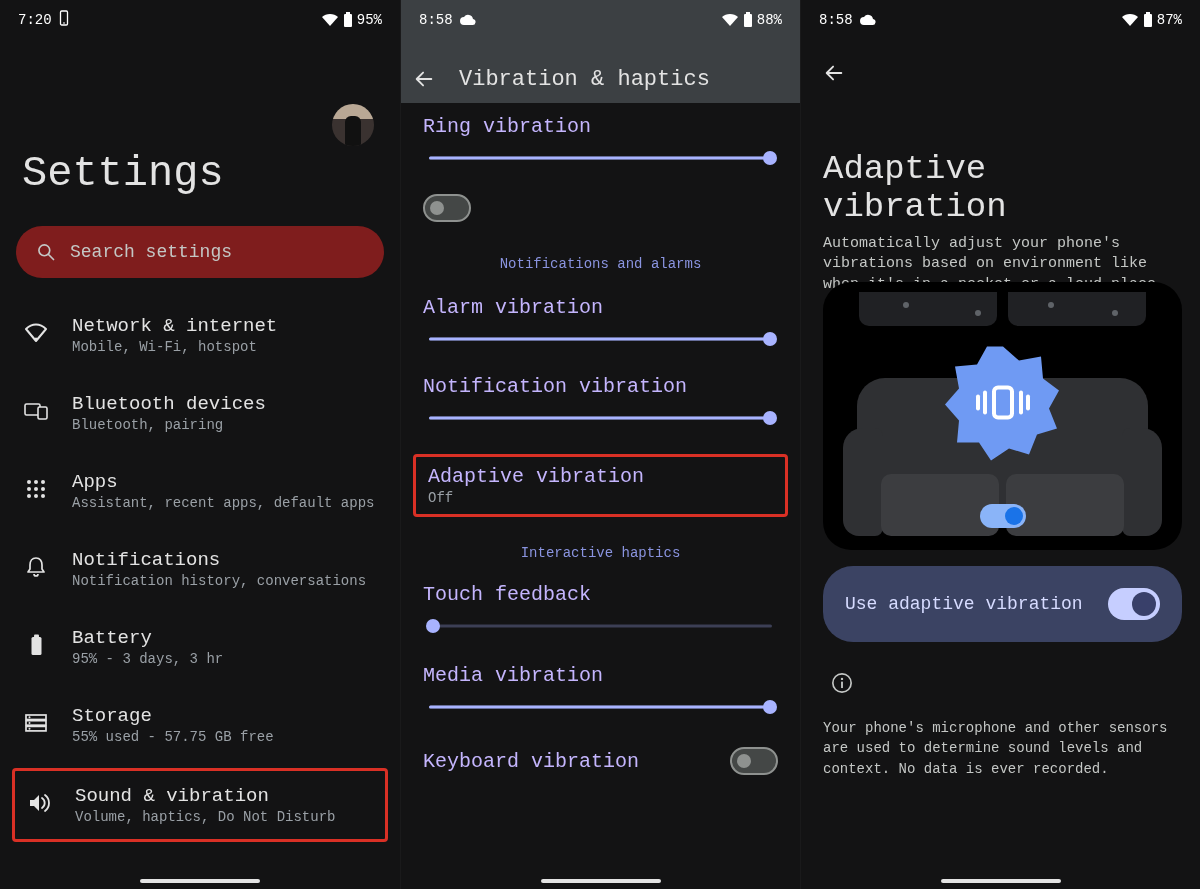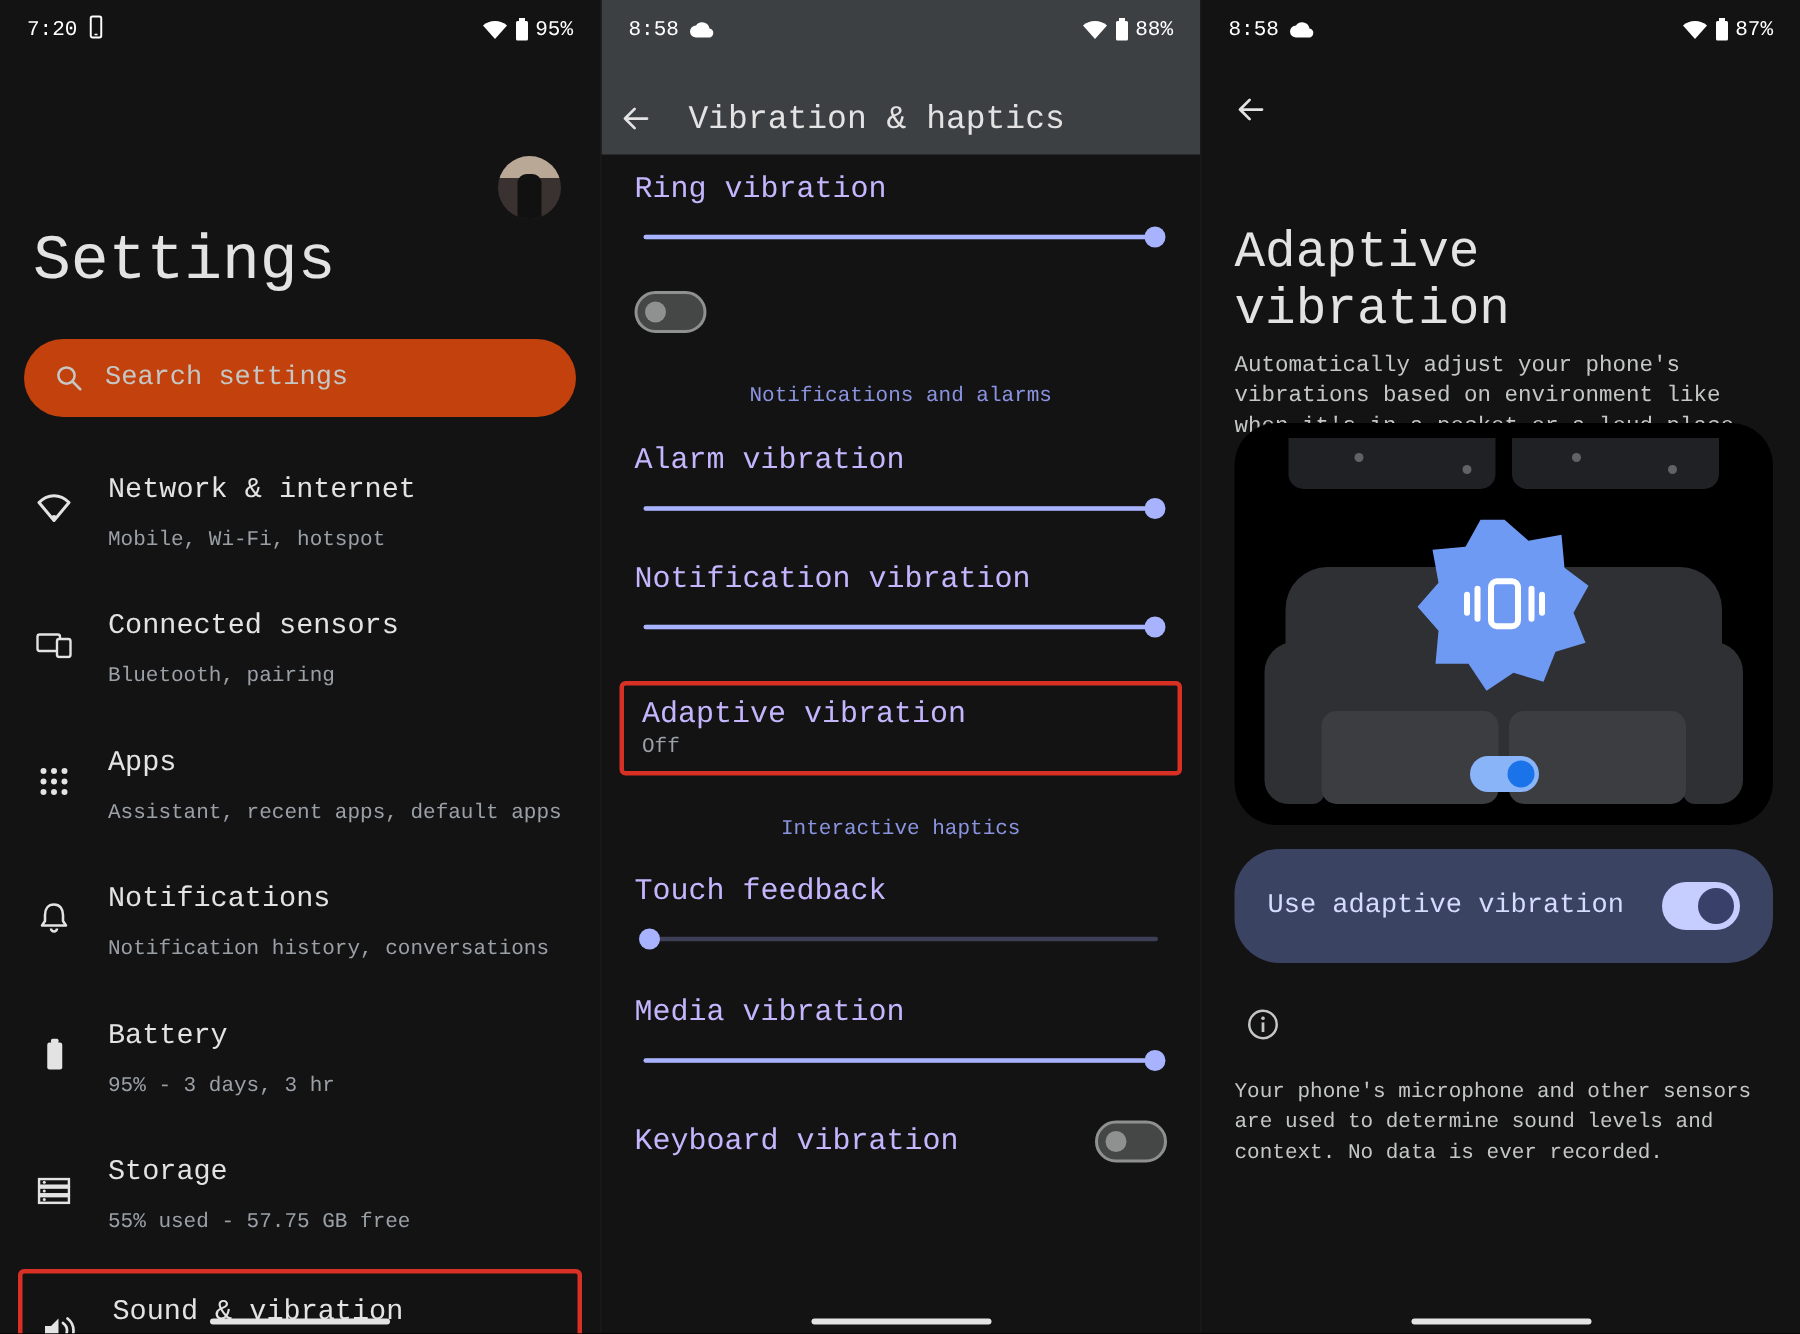--- a/index.html
+++ b/index.html
@@ -13,28 +13,28 @@
   .statusbar .sb-right { display: flex; align-items: center; gap: 4px; }
   .statusbar .sb-left { display: flex; align-items: center; gap: 6px; }
   .wifi svg, .battery svg, .cloud svg { display: block; }
   .battlevel { font-size: 14px; }
 
   
   .s1 { background: #131314; }
   .avatar { position: absolute; top: 104px; right: 26px; width: 42px; height: 42px; border-radius: 50%; background: linear-gradient(180deg,#b9a895 0 35%, #3a3230 35% 100%); overflow: hidden; display:flex; align-items:flex-end; justify-content:center; }
   .avatar::after { content:""; width:16px; height:30px; background:#111; border-radius:6px 6px 0 0; }
   .s1-title { position: absolute; top: 150px; left: 22px; font-size: 42px; font-weight: 400; color: #e3e3e3; }
-  .searchbar { position: absolute; top: 226px; left: 16px; right: 16px; height: 52px; background: #c2410c; border-radius: 28px; display: flex; align-items: center; padding: 0 20px; color: #c4c7c5; }
+  .searchbar { position: absolute; top: 226px; left: 16px; right: 16px; height: 52px; background: #7f1d1d; border-radius: 28px; display: flex; align-items: center; padding: 0 20px; color: #c4c7c5; }
   .searchbar svg { margin-right: 14px; flex-shrink: 0; }
   .searchbar span { font-size: 18px; color:#c4c7c5; }
 
   .s1-list { position: absolute; top: 296px; left: 0; right: 0; bottom: 0; }
   .s1-item { display: flex; align-items: center; padding: 19px 20px 19px 22px; }
   .s1-ico { width: 28px; text-align: center; margin-right: 22px; color: #e3e3e3; }
-  .s1-txt { display: flex; flex-direction: column; gap: 13px; }
+  .s1-txt { display: flex; flex-direction: column; }
   .s1-t { font-size: 19px; color: #e3e3e3; }
   .s1-s { font-size: 14px; color: #9aa0a6; margin-top: 2px; }
   .s1-highlight { border: 3px solid #d93025; border-radius: 4px; margin: 4px 12px 0 12px; padding: 14px 8px 14px 10px; }
 
   
   .s2 { background: #131314; }
   .s2-topbar { position: absolute; top: 0; left: 0; right: 0; height: 103px; background: #3c4043; }
   .s2-topbar .statusbar { color:#fff; }
   .s2-headrow { position: absolute; top: 56px; left: 0; right: 0; height: 46px; display: flex; align-items: center; padding: 0 6px; }
   .backbtn { width: 34px; height: 34px; display:flex; align-items:center; justify-content:center; color:#e3e3e3; }
@@ -132,21 +132,21 @@
             <span class="s1-s">Mobile, Wi-Fi, hotspot</span>
           </div>
     </div>
 
     <div class="s1-item">
       <div class="s1-ico"><svg width="24" height="18" viewBox="0 0 24 18">
               <rect x="1" y="2" width="15" height="11" rx="1.5" fill="none" stroke="#e3e3e3" stroke-width="1.6"></rect>
               <rect x="14" y="5" width="9" height="12" rx="1.5" fill="#131314" stroke="#e3e3e3" stroke-width="1.6"></rect>
             </svg></div>
       <div class="s1-txt">
-            <span class="s1-t">Connected sensors</span>
+            <span class="s1-t">Bluetooth devices</span>
             <span class="s1-s">Bluetooth, pairing</span>
           </div>
     </div>
 
     <div class="s1-item">
       <div class="s1-ico"><svg width="20" height="20" viewBox="0 0 20 20">
               <g fill="#e3e3e3">
                 <circle cx="3" cy="3" r="2"></circle>
                 <circle cx="10" cy="3" r="2"></circle>
                 <circle cx="17" cy="3" r="2"></circle>

